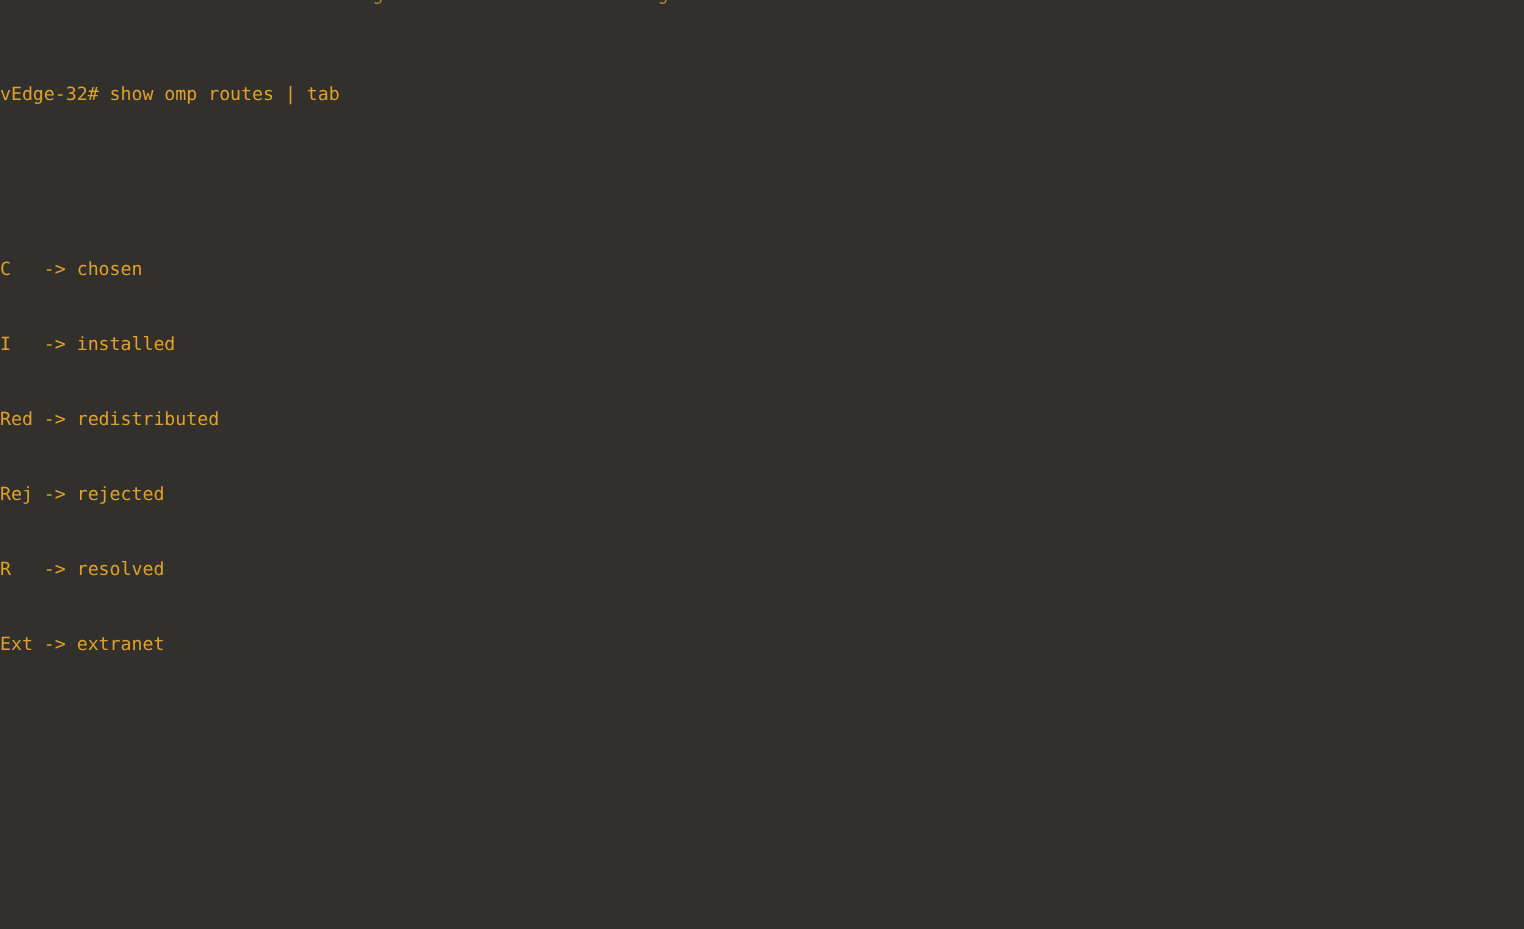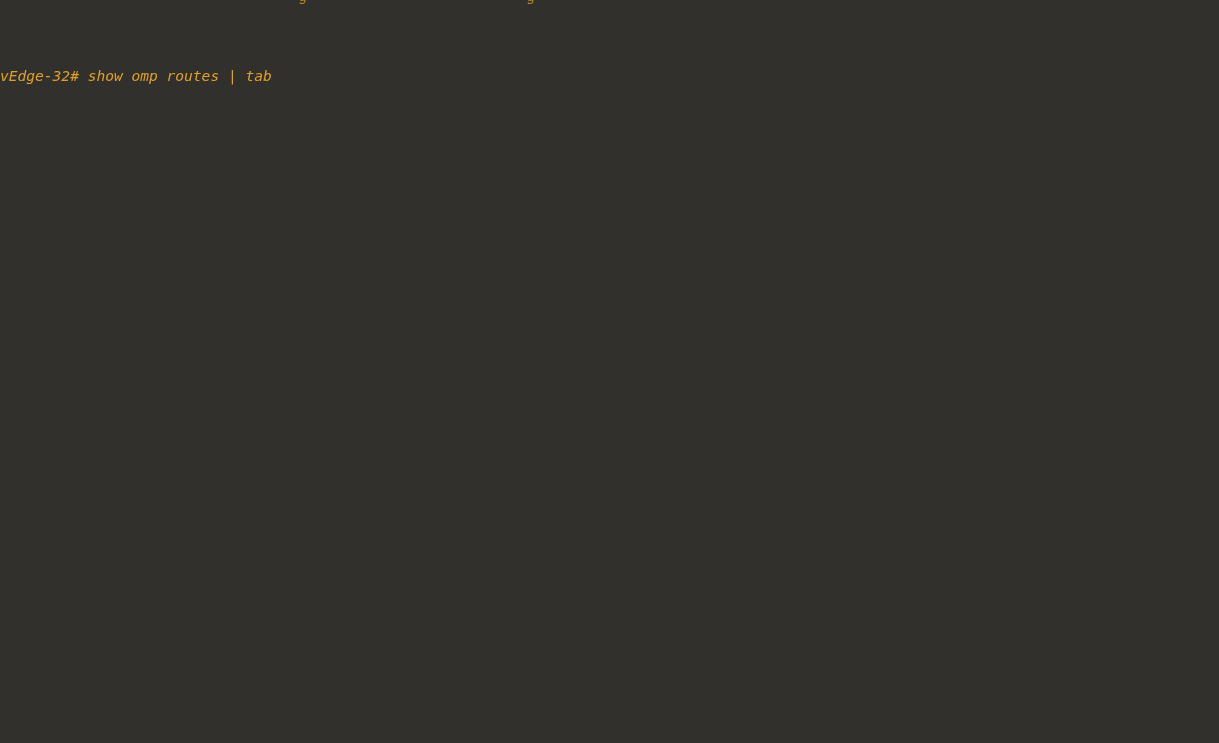--- a/index.html
+++ b/index.html
@@ -40,37 +40,42 @@
     position: absolute;
     left: 0;
     top: 6px;
     width: 1219px;
     white-space: pre;
   }
   .line {
     display: block;
     height: 20px;
     white-space: pre;
-    font-style: italic;
   }
   .prompt-line { }
 </style>
 </head>
 <body>
 
 <div id="terminal">
 
   <div class="scrollback-remnant">                                  g                         g</div>
 
   <div class="term-body">
 
     <span class="line prompt-line">vEdge-32# show omp routes | tab</span>
 
 
     <div>
+      <span class="line">C   -&gt; chosen</span>
+      <span class="line">I   -&gt; installed</span>
+      <span class="line">Red -&gt; redistributed</span>
+      <span class="line">Rej -&gt; rejected</span>
+      <span class="line">R   -&gt; resolved</span>
+      <span class="line">Ext -&gt; extranet</span>
       
       
       
       
     </div>
 
     
 
     
 

